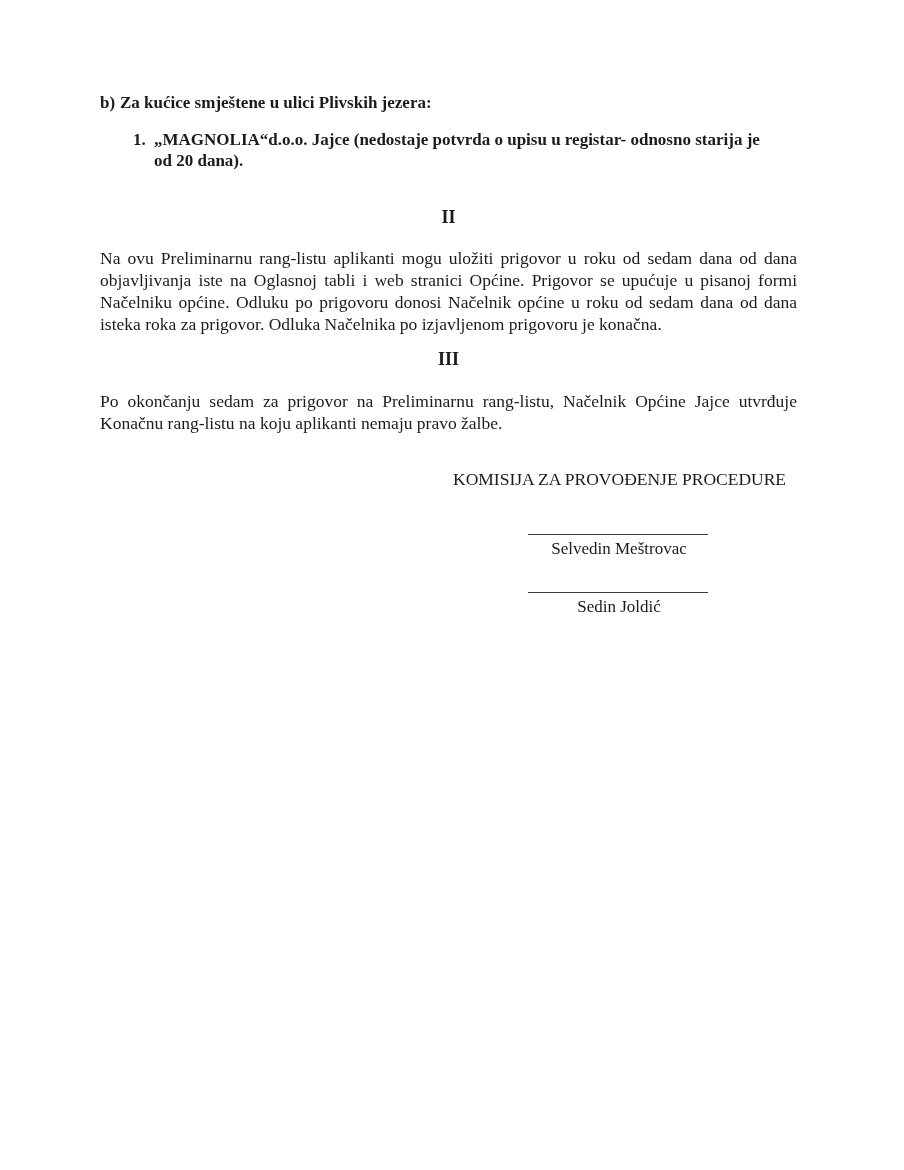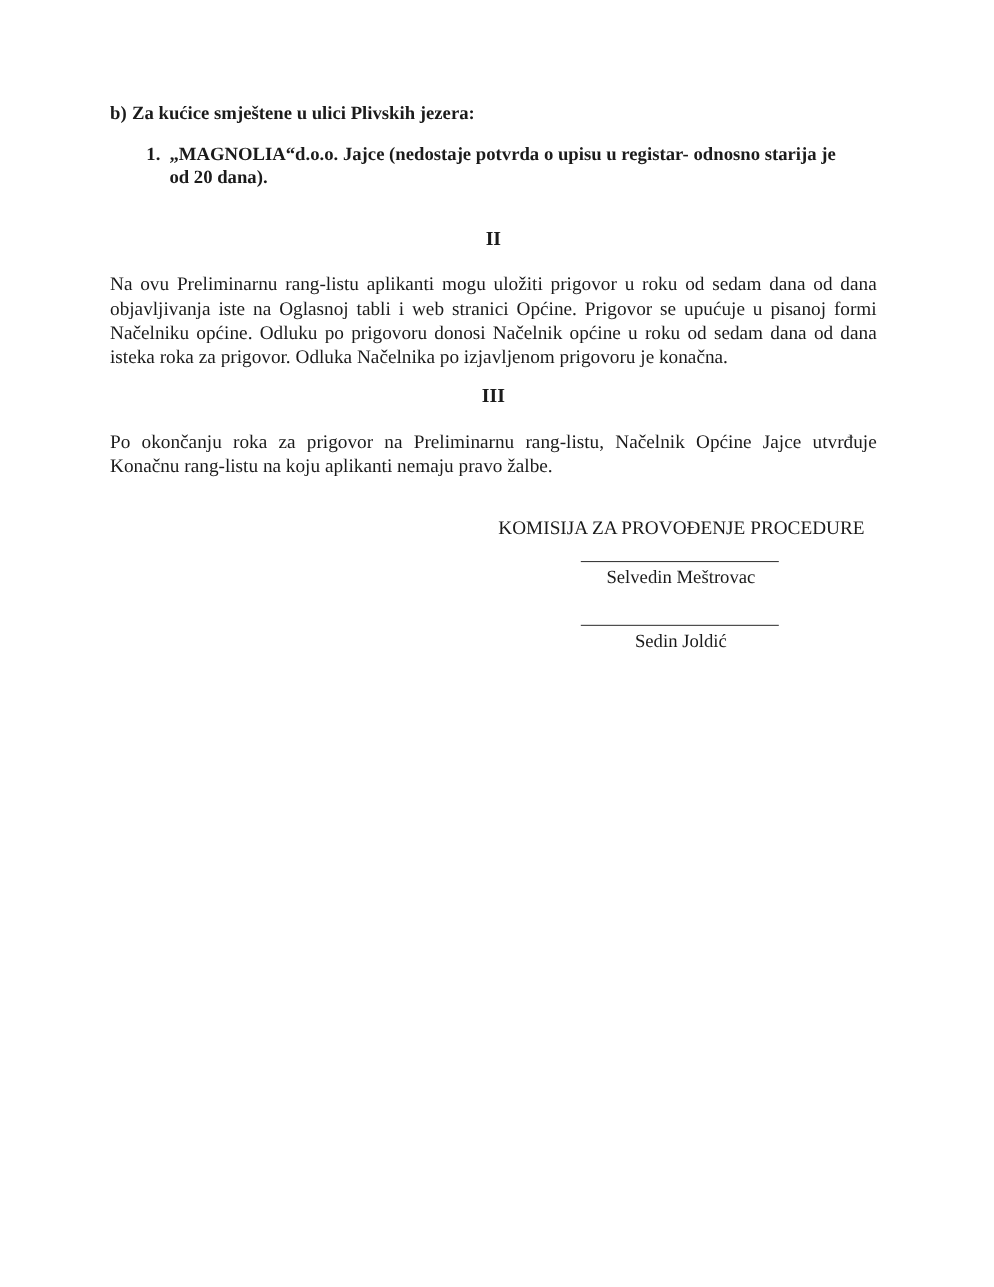--- a/index.html
+++ b/index.html
@@ -63,21 +63,21 @@
     margin-top: 34px;
     margin-left: 353px;
     font-size: 17.5px;
     line-height: 22px;
     white-space: nowrap;
   }
   .sig-block {
     margin-left: 428px;
     width: 182px;
   }
-  .sig-block.first  { margin-top: 20px; }
+  .sig-block.first  { margin-top: 44px; }
   .sig-block.second { margin-top: 33px; }
   .sig-block.third  { margin-top: 30px; }
   .sig-line {
     width: 180px;
     height: 0;
     border-bottom: 1px solid #3c3c3c;
   }
   .sig-name {
     padding-top: 3px;
     text-align: center;
@@ -101,21 +101,21 @@
       <span class="marker">1.</span>
       <span class="item-text">„MAGNOLIA“d.o.o. Jajce (nedostaje potvrda o upisu u registar- odnosno starija je od 20 dana).</span>
     </div>
 
     <div class="roman-heading">II</div>
 
     <p class="para">Na ovu Preliminarnu rang-listu aplikanti mogu uložiti prigovor u roku od sedam dana od dana objavljivanja iste na Oglasnoj tabli i web stranici Općine. Prigovor se upućuje u pisanoj formi Načelniku općine. Odluku po prigovoru donosi Načelnik općine u roku od sedam dana od dana isteka roka za prigovor. Odluka Načelnika po izjavljenom prigovoru je konačna.</p>
 
     <div class="roman-heading second">III</div>
 
-    <p class="para second">Po okončanju roka za prigovor na Preliminarnu rang-listu, Načelnik Općine Jajce utvrđuje Konačnu rang-listu na koju aplikanti nemaju pravo žalbe.</p>
+    <p class="para second">Po okončanju sedam za prigovor na Preliminarnu rang-listu, Načelnik Općine Jajce utvrđuje Konačnu rang-listu na koju aplikanti nemaju pravo žalbe.</p>
 
     <div class="committee-title">KOMISIJA ZA PROVOĐENJE PROCEDURE</div>
 
     <div class="sig-block first">
       <div class="sig-line"></div>
       <div class="sig-name">Selvedin Meštrovac</div>
     </div>
 
     <div class="sig-block second">
       <div class="sig-line"></div>

